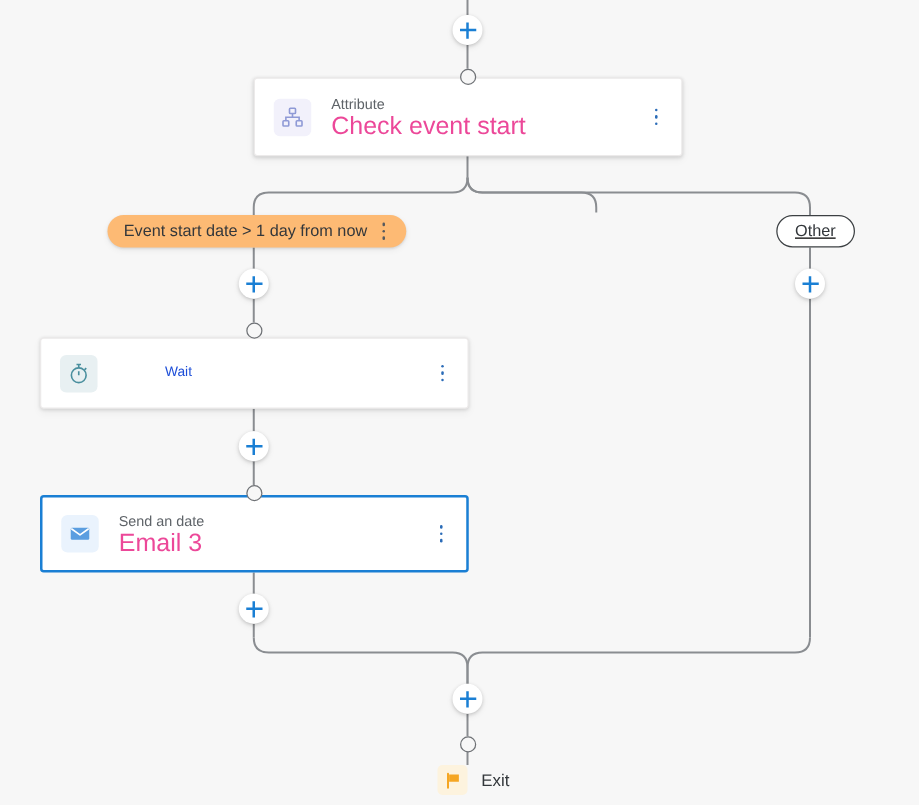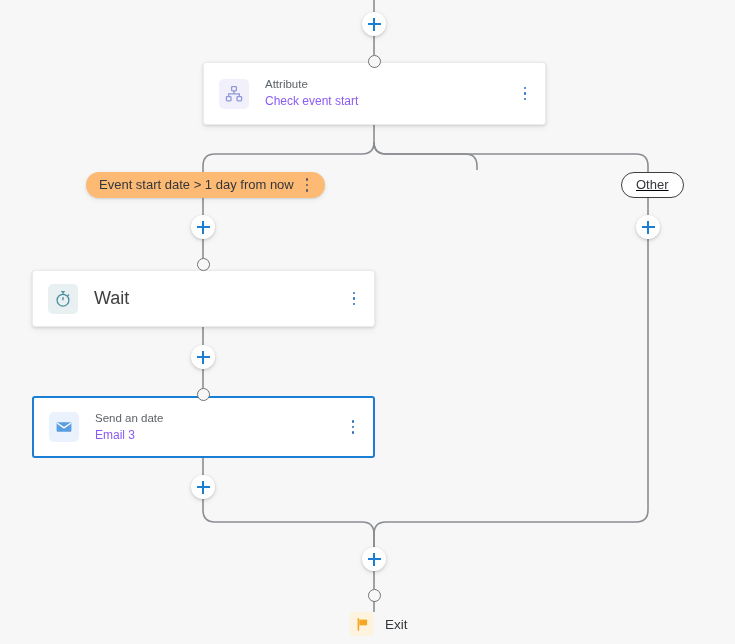--- a/index.html
+++ b/index.html
@@ -56,30 +56,31 @@
     flex: 1 1 auto;
     min-width: 0;
   }
   .card-sub {
     font-size: 11.5px;
     color: #5e6368;
     line-height: 15px;
     white-space: nowrap;
   }
   .card-title {
-    font-size: 12px;
-    color: #8b5cf6;
+    font-size: 20px;
+    color: #ec4899;
     line-height: 18px;
     white-space: nowrap;
   }
   .card-title-only {
-    font-size: 18px;
-    color: #404040;
+    font-size: 11px;
+    color: #1d4ed8;
     line-height: 17px;
     white-space: nowrap;
+    margin-left: 38px;
   }
 
   
   .kebab {
     width: 16px;
     height: 22px;
     margin-right: 12px;
     flex: none;
     display: flex;
     flex-direction: column;

